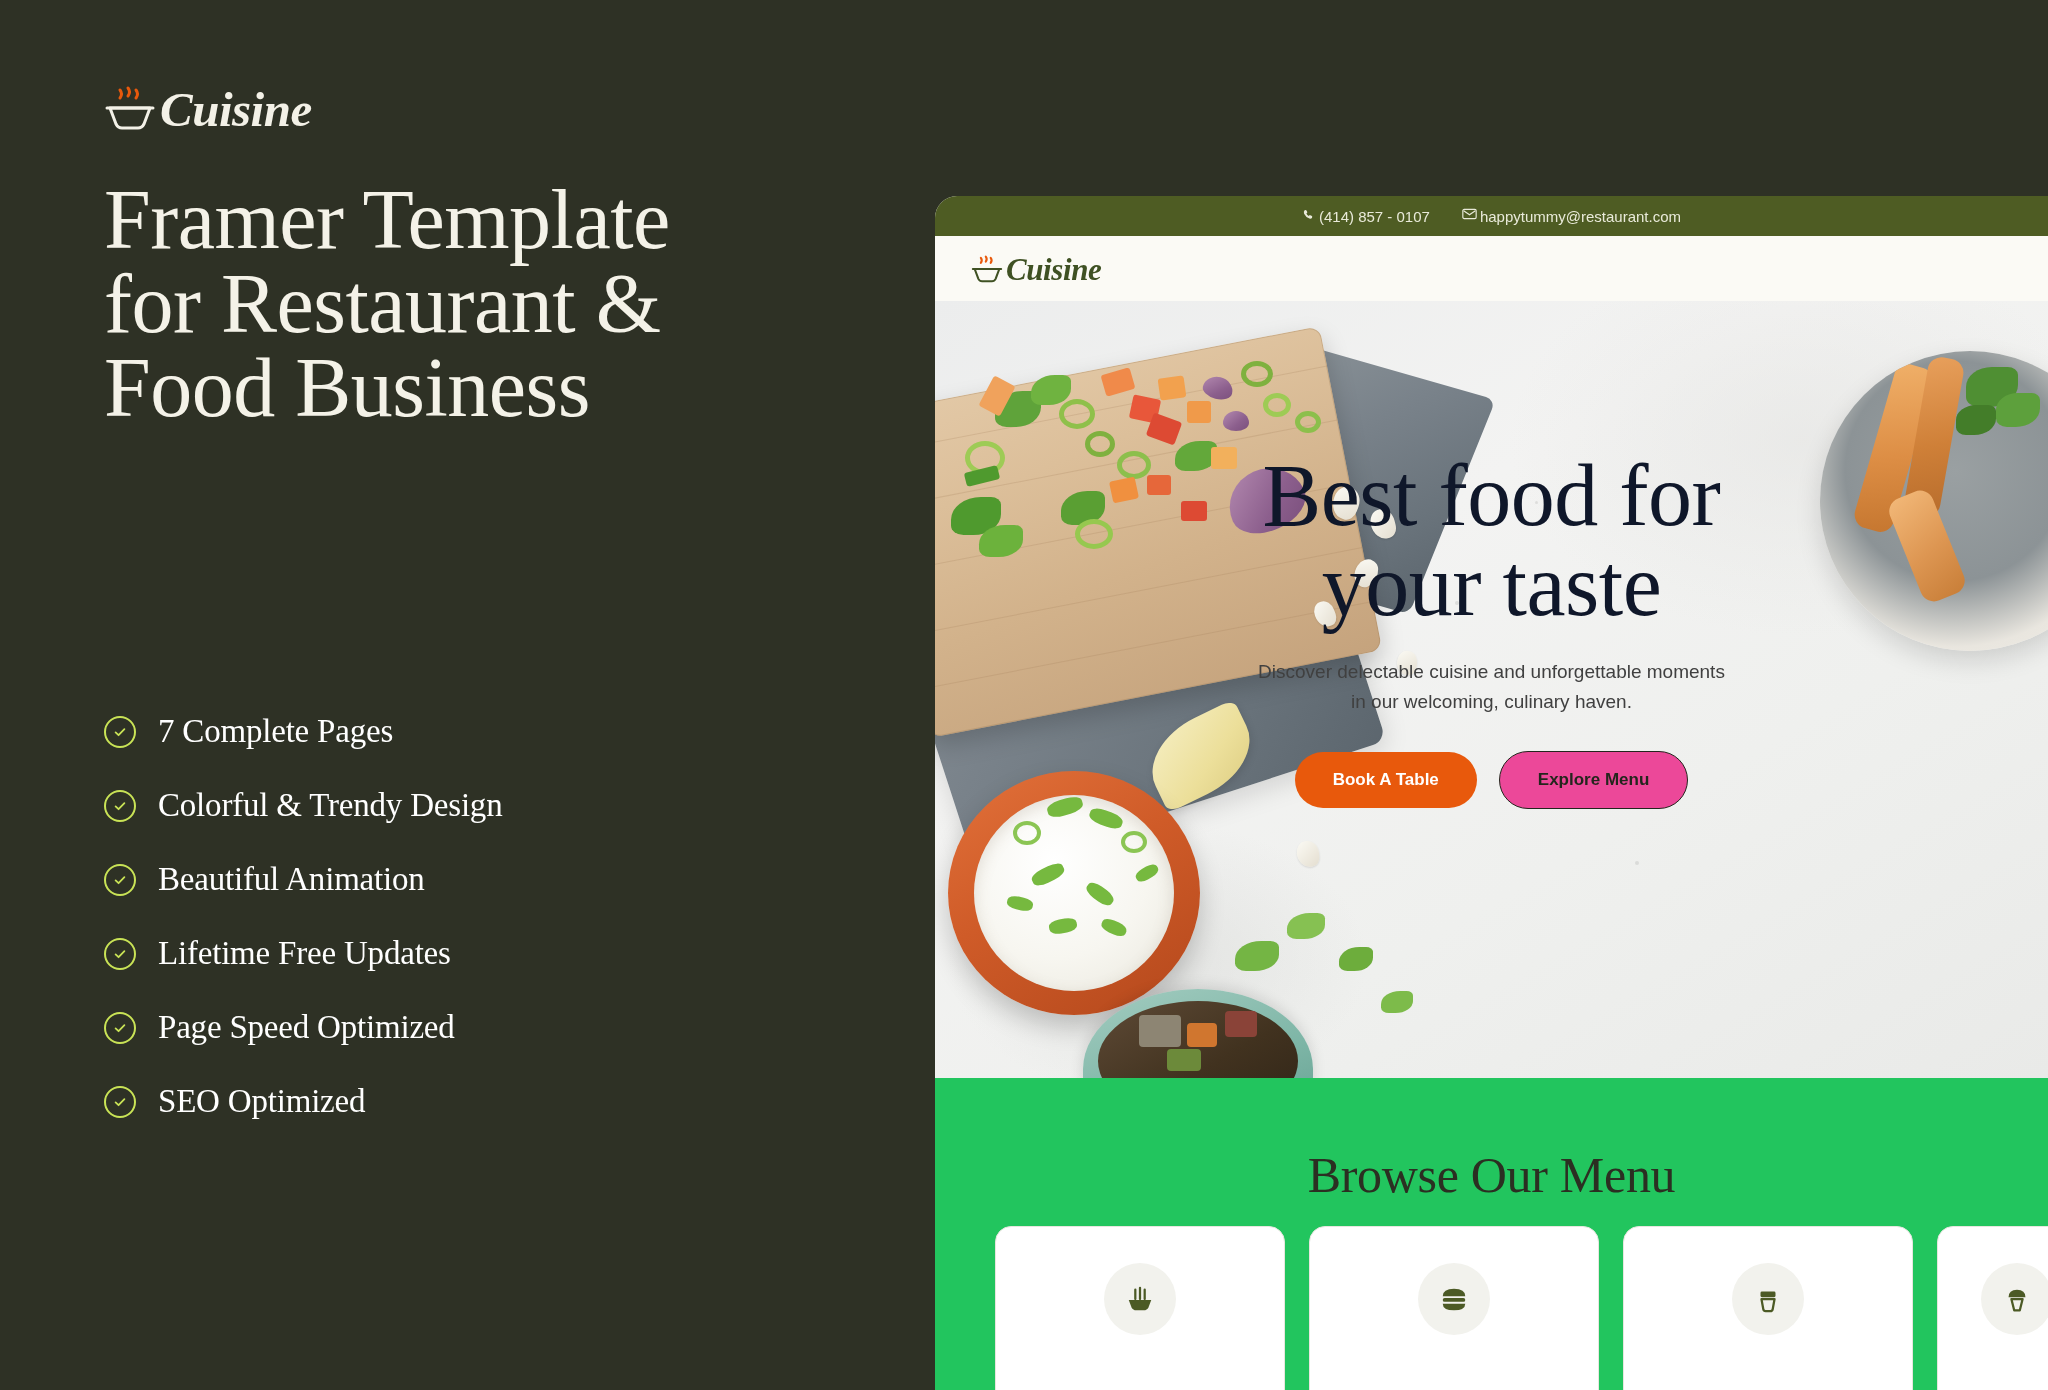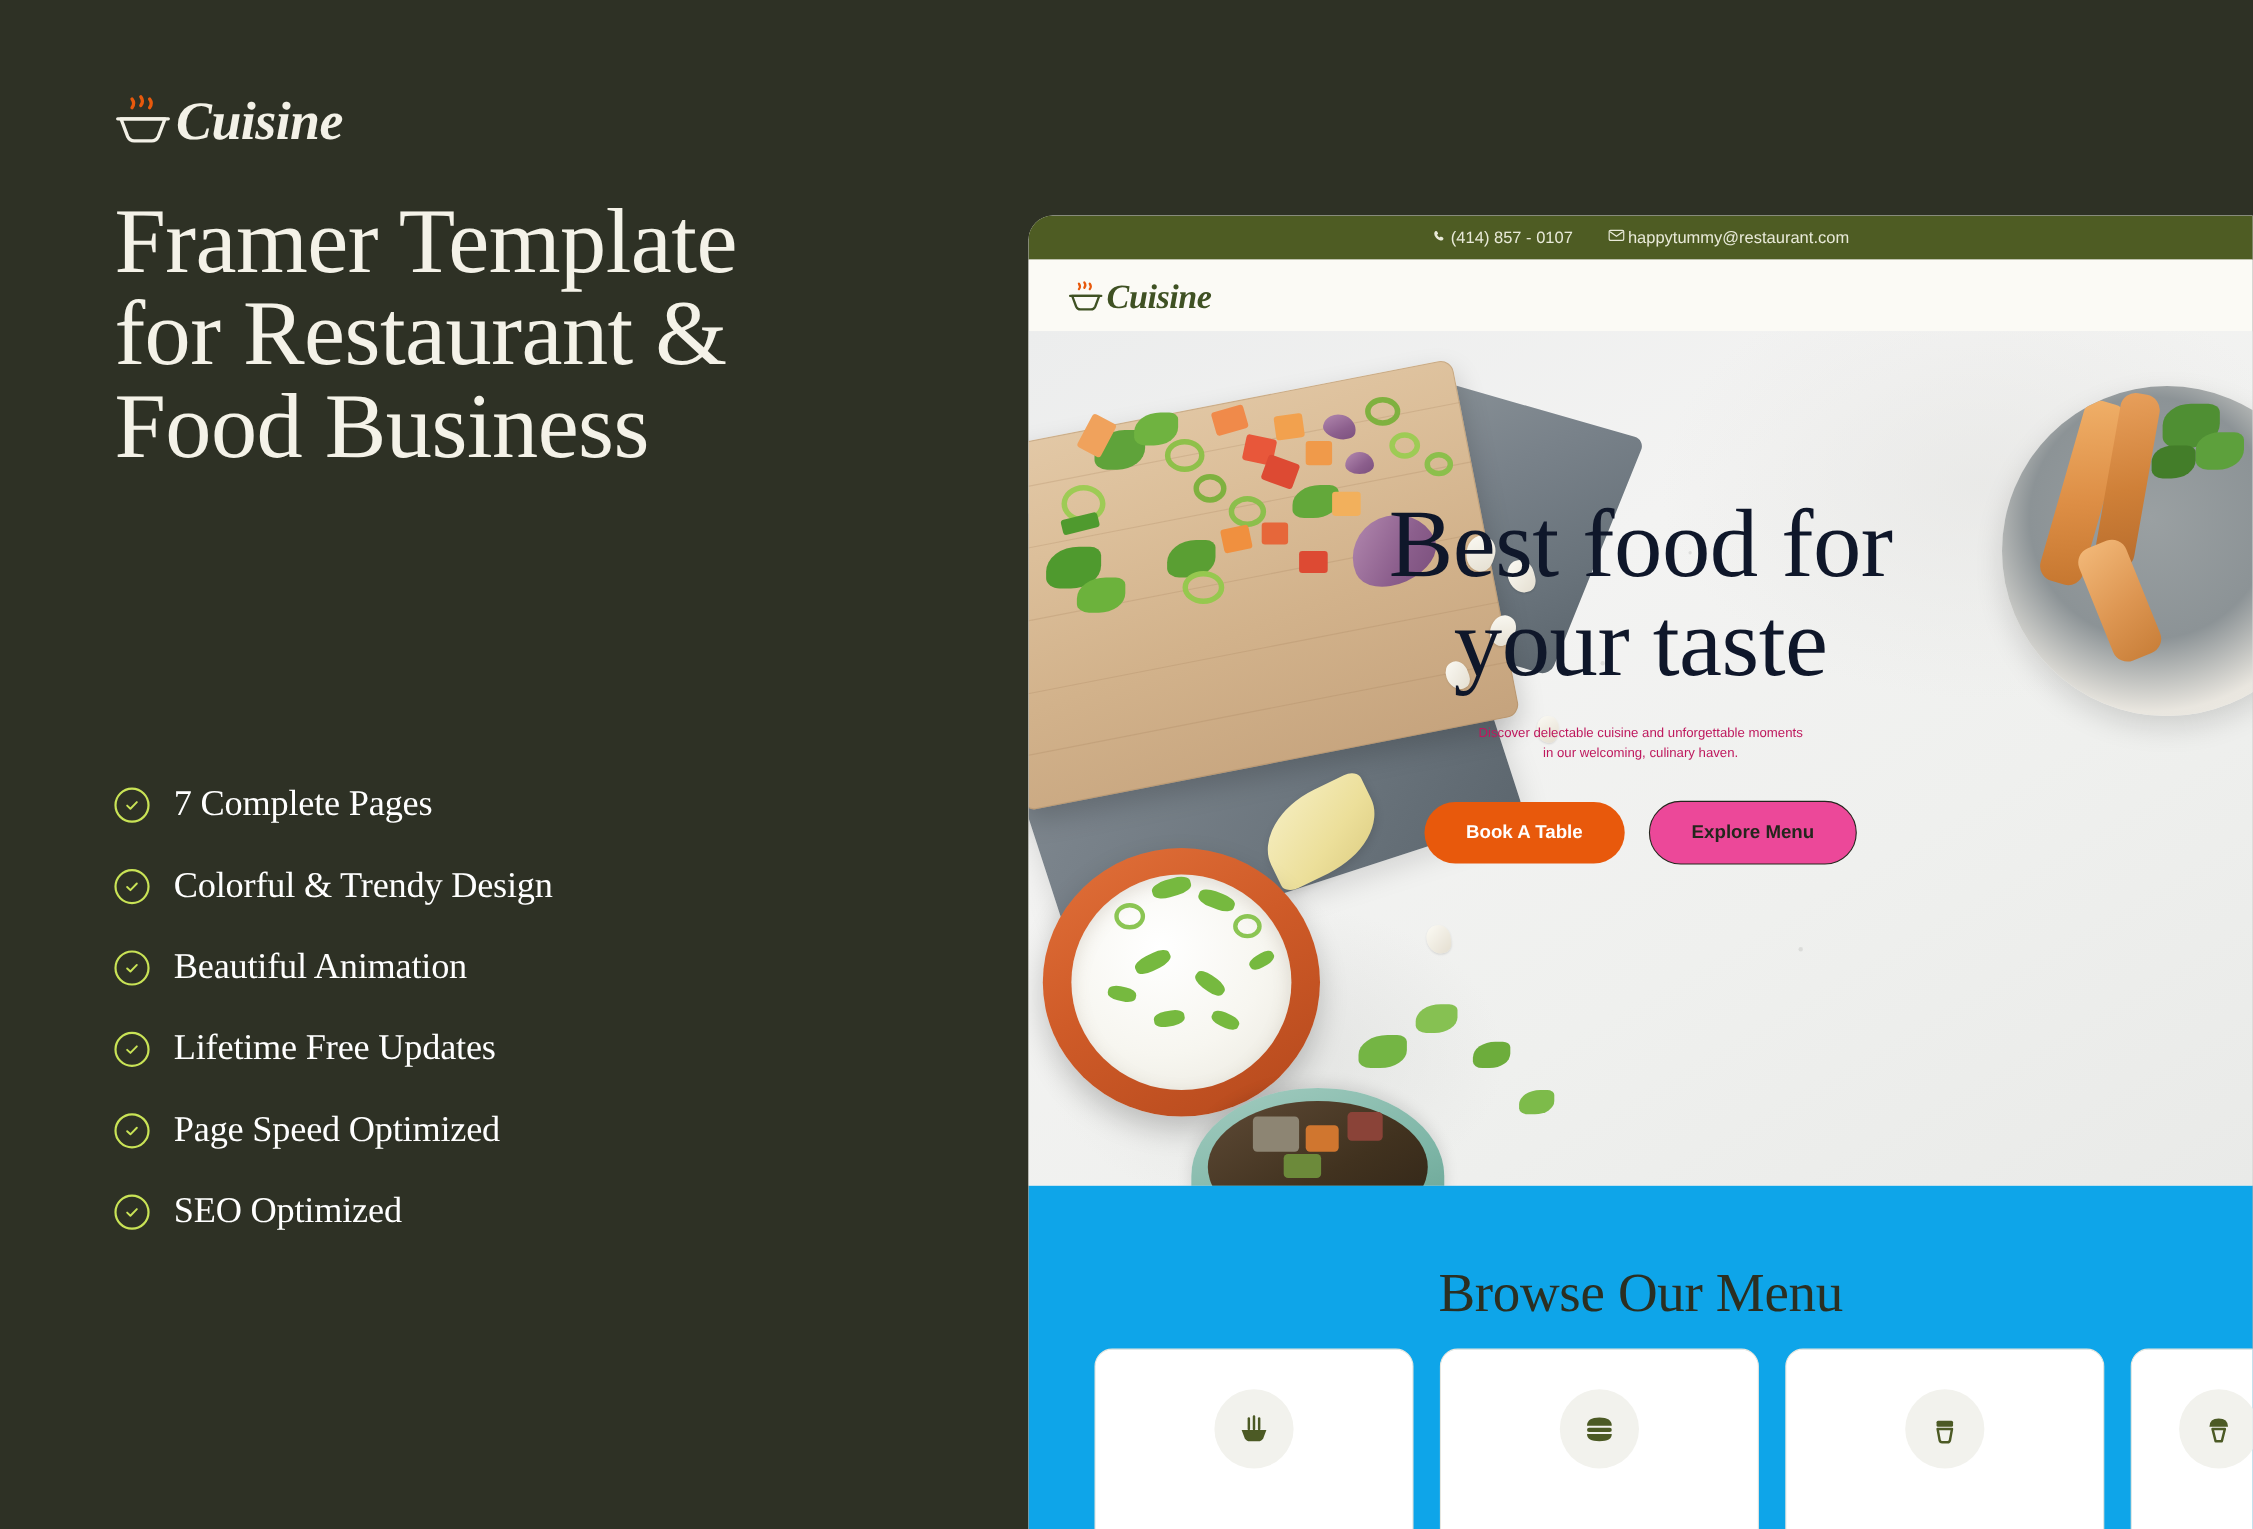--- a/index.html
+++ b/index.html
@@ -239,42 +239,42 @@
   .hero-title {
     font-family:"Liberation Serif", serif;
     font-weight:400;
     font-size:88px; line-height:1.02;
     color:#0f172a;
     letter-spacing:-0.5px;
   }
   .hero-title .ln { display:block; }
   .hero-sub {
     margin-top:26px;
-    font-size:12px; line-height:1.58;
-    color:#be185d;
+    font-size:19px; line-height:1.58;
+    color:#404040;
   }
   .hero-sub .ln { display:block; }
   .hero-btns {
     margin-top:34px;
     display:flex; align-items:center; justify-content:center; gap:22px;
   }
   .btn {
     font-size:17px; font-weight:700;
     padding:18px 38px; border-radius:40px;
     white-space:nowrap; cursor:pointer;
   }
   .btn-primary { background:#e8590c; color:#ffffff; border:none; }
   .btn-ghost {
     background:#ec4899; color:#24261d;
     border:1.6px solid #24261d;
   }
 
   
   .menu-section {
-    position:relative; background:#0ea5e9; height:312px;
+    position:relative; background:#22c55e; height:312px;
     padding-top:72px;
   }
   .menu-title {
     text-align:center;
     font-family:"Liberation Serif", serif;
     font-weight:400; font-size:50px; line-height:1;
     color:#2b2f22; letter-spacing:-0.3px;
   }
   .menu-cards {
     position:absolute; left:0; right:0; top:148px;

